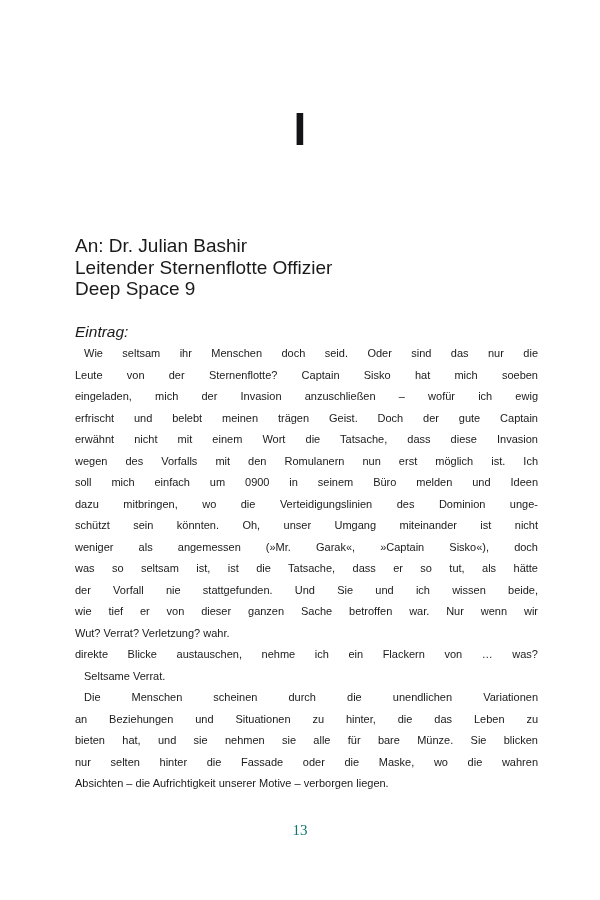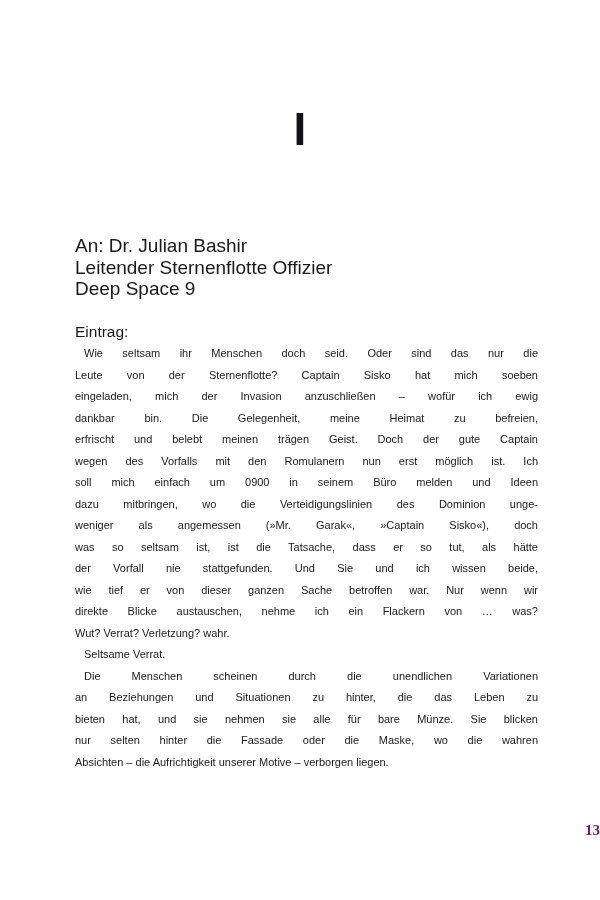--- a/index.html
+++ b/index.html
@@ -35,20 +35,21 @@
     top: 235px;
     width: 463px;
     font-size: 19px;
     line-height: 21.5px;
   }
   .entry-label {
     position: absolute;
     left: 75px;
     top: 321px;
     width: 463px;
+    font-style: italic;
     font-size: 15.5px;
     line-height: 21.5px;
   }
   .bodytext {
     position: absolute;
     left: 75px;
     top: 343px;
     width: 463px;
     font-size: 11px;
     line-height: 21.5px;
@@ -63,57 +64,57 @@
     text-align-last: justify;
   }
   .line.in {
     text-indent: 9px;
   }
   .folio {
     position: absolute;
     top: 820px;
     left: 0;
     width: 100%;
-    text-align: right;
+    text-align: center;
     font-family: "Liberation Serif", serif;
     font-size: 15px;
     line-height: 20px;
-    color: #701a75;
-    font-weight: bold;
+    color: #0f766e;
   }
 </style>
 </head>
 <body>
 
 <div id="sheet">
   <div class="chapter">I</div>
 
   <div class="address" id="address-block">
       <div class="line">An: Dr. Julian Bashir</div>
       <div class="line">Leitender Sternenflotte Offizier</div>
       <div class="line">Deep Space 9</div>
     </div>
 
   <div class="entry-label">Eintrag:</div>
 
   <div class="bodytext" id="body-text">
       <div class="line j in">Wie seltsam ihr Menschen doch seid. Oder sind das nur die</div>
       <div class="line j">Leute von der Sternenflotte? Captain Sisko hat mich soeben</div>
       <div class="line j">eingeladen, mich der Invasion anzuschließen – wofür ich ewig</div>
-      <div class="line j">dankbar bin. Die Gelegenheit, meine Heimat zu befreien,</div>
       <div class="line j">erfrischt und belebt meinen trägen Geist. Doch der gute Captain</div>
+      <div class="line j">erwähnt nicht mit einem Wort die Tatsache, dass diese Invasion</div>
       <div class="line j">wegen des Vorfalls mit den Romulanern nun erst möglich ist. Ich</div>
       <div class="line j">soll mich einfach um 0900 in seinem Büro melden und Ideen</div>
       <div class="line j">dazu mitbringen, wo die Verteidigungslinien des Dominion unge-</div>
+      <div class="line j">schützt sein könnten. Oh, unser Umgang miteinander ist nicht</div>
       <div class="line j">weniger als angemessen (»Mr. Garak«, »Captain Sisko«), doch</div>
       <div class="line j">was so seltsam ist, ist die Tatsache, dass er so tut, als hätte</div>
       <div class="line j">der Vorfall nie stattgefunden. Und Sie und ich wissen beide,</div>
       <div class="line j">wie tief er von dieser ganzen Sache betroffen war. Nur wenn wir</div>
+      <div class="line">Wut? Verrat? Verletzung? wahr.</div>
       <div class="line j">direkte Blicke austauschen, nehme ich ein Flackern von … was?</div>
-      <div class="line">Wut? Verrat? Verletzung? wahr.</div>
       <div class="line in">Seltsame Verrat.</div>
       <div class="line j in">Die Menschen scheinen durch die unendlichen Variationen</div>
       <div class="line j">an Beziehungen und Situationen zu hinter, die das Leben zu</div>
       <div class="line j">bieten hat, und sie nehmen sie alle für bare Münze. Sie blicken</div>
       <div class="line j">nur selten hinter die Fassade oder die Maske, wo die wahren</div>
       <div class="line">Absichten – die Aufrichtigkeit unserer Motive – verborgen liegen.</div>
     </div>
 
   <div class="folio">13</div>
 </div>

